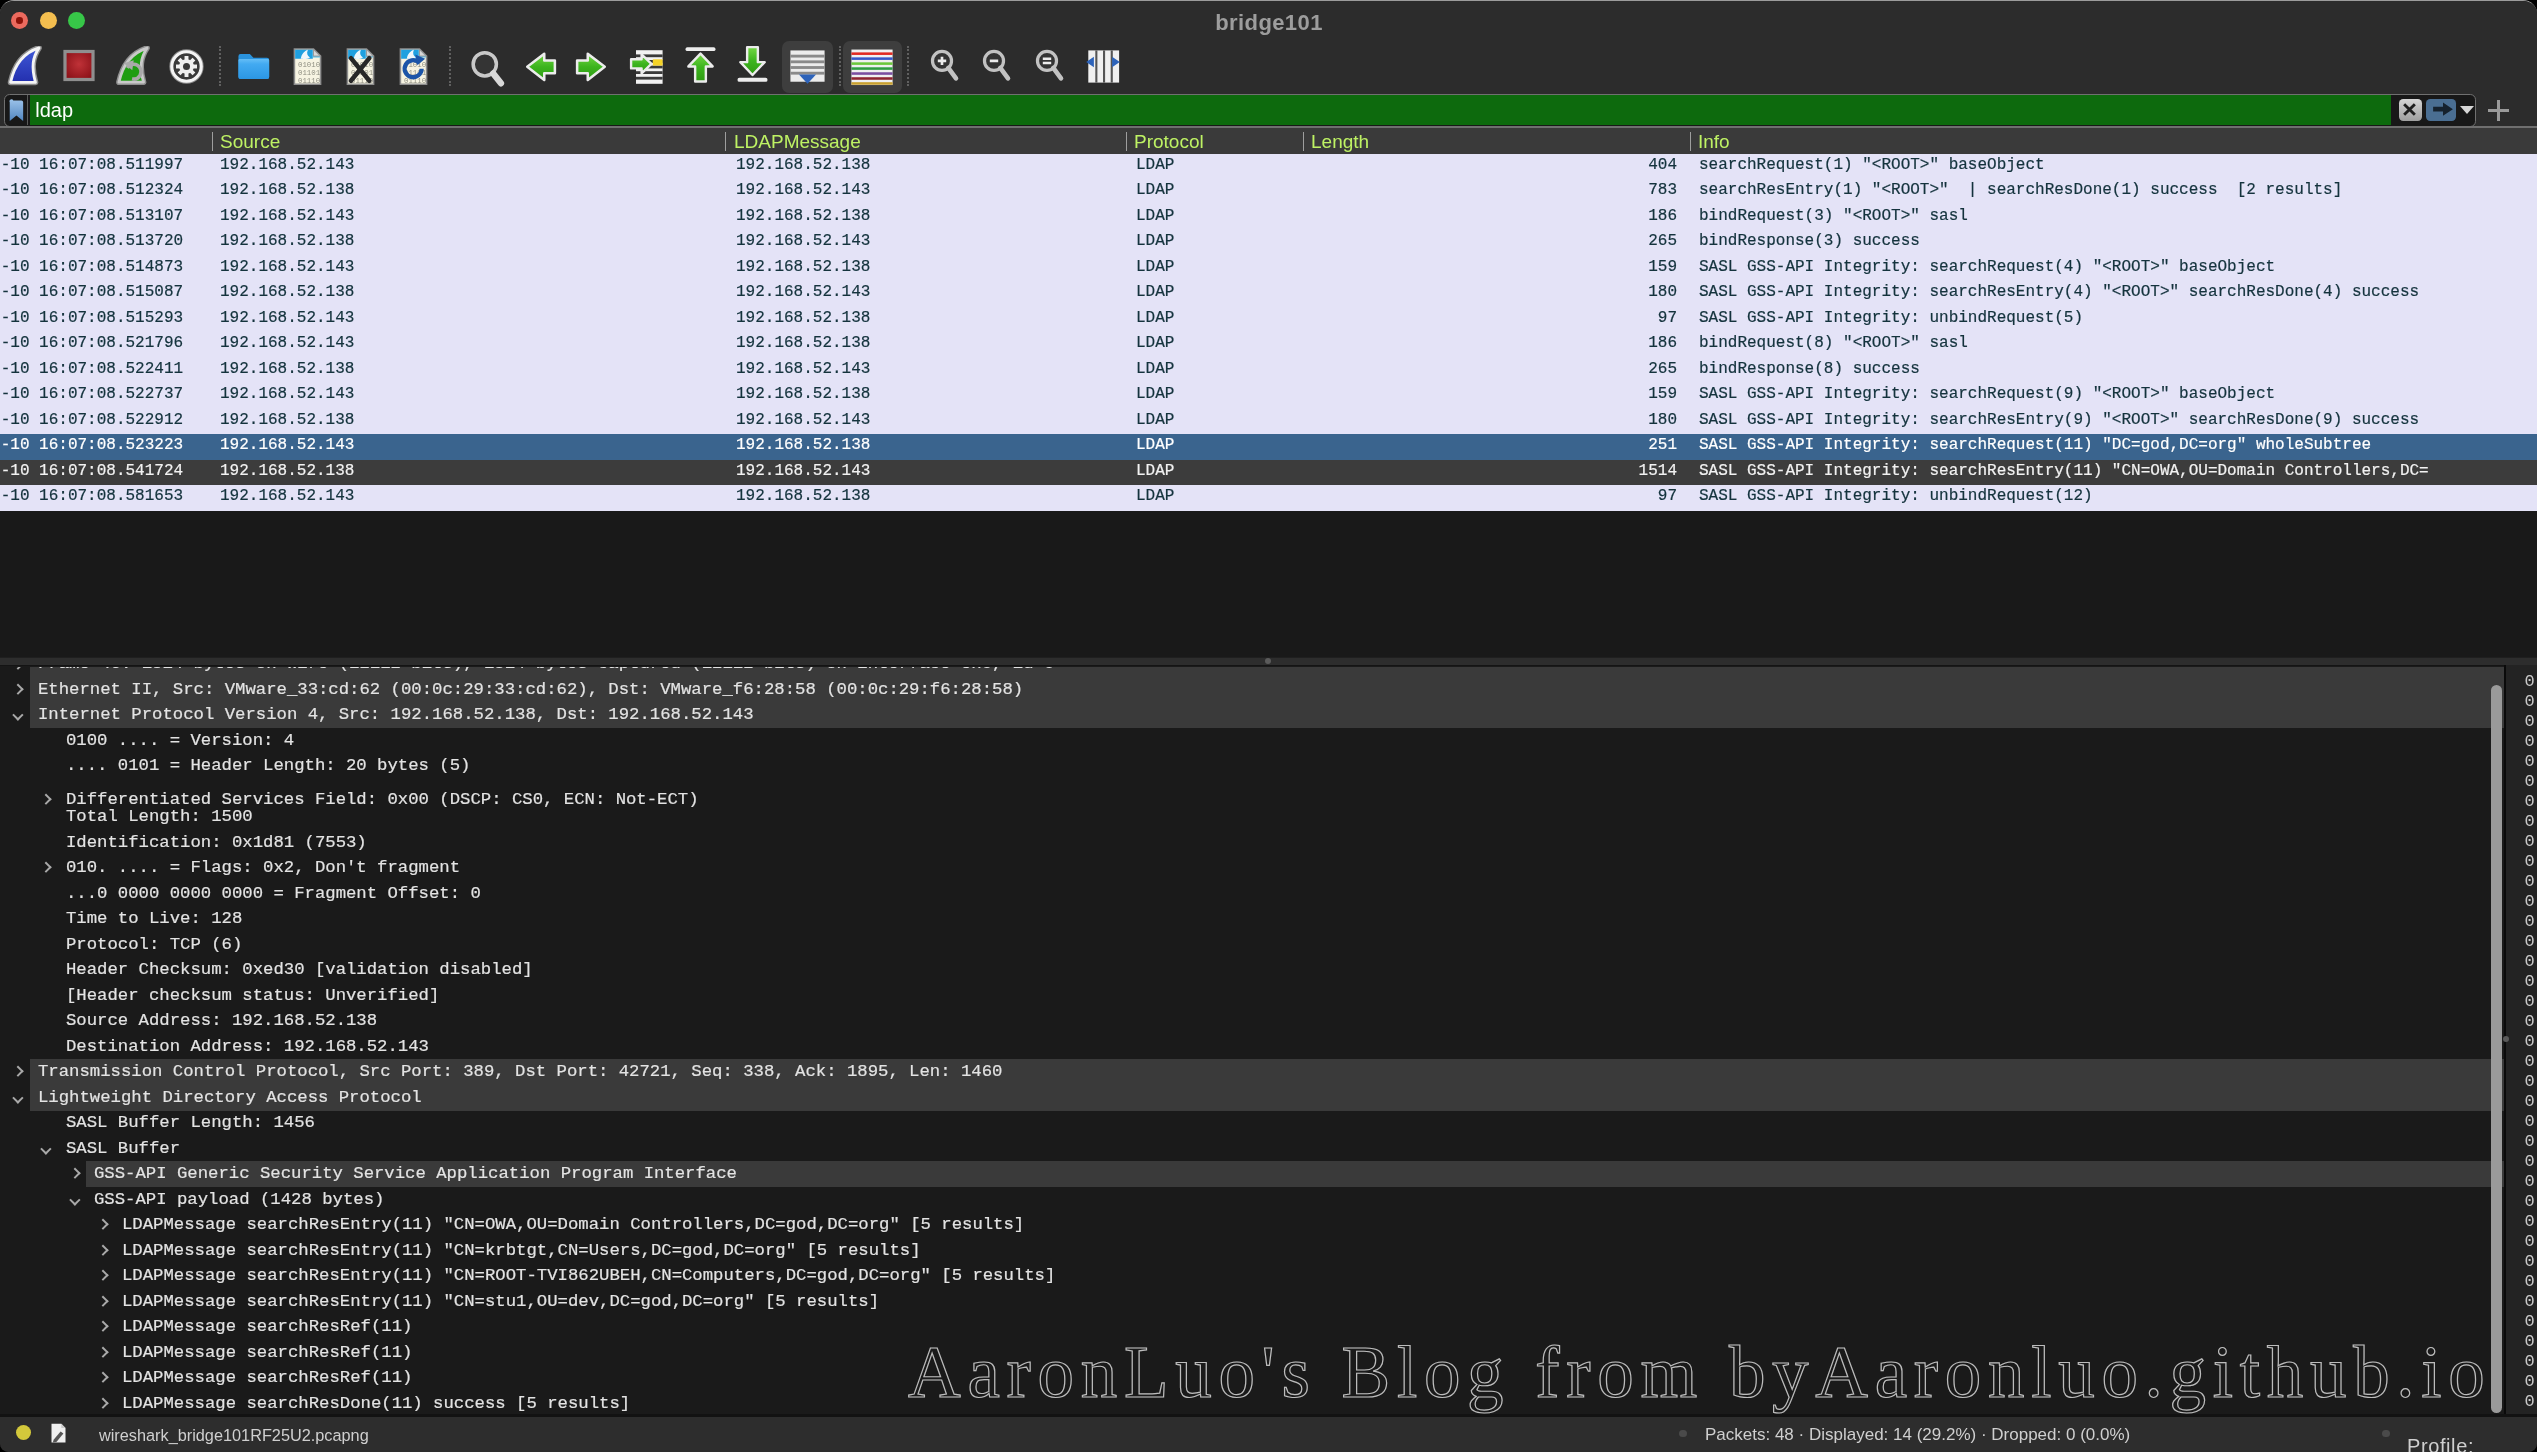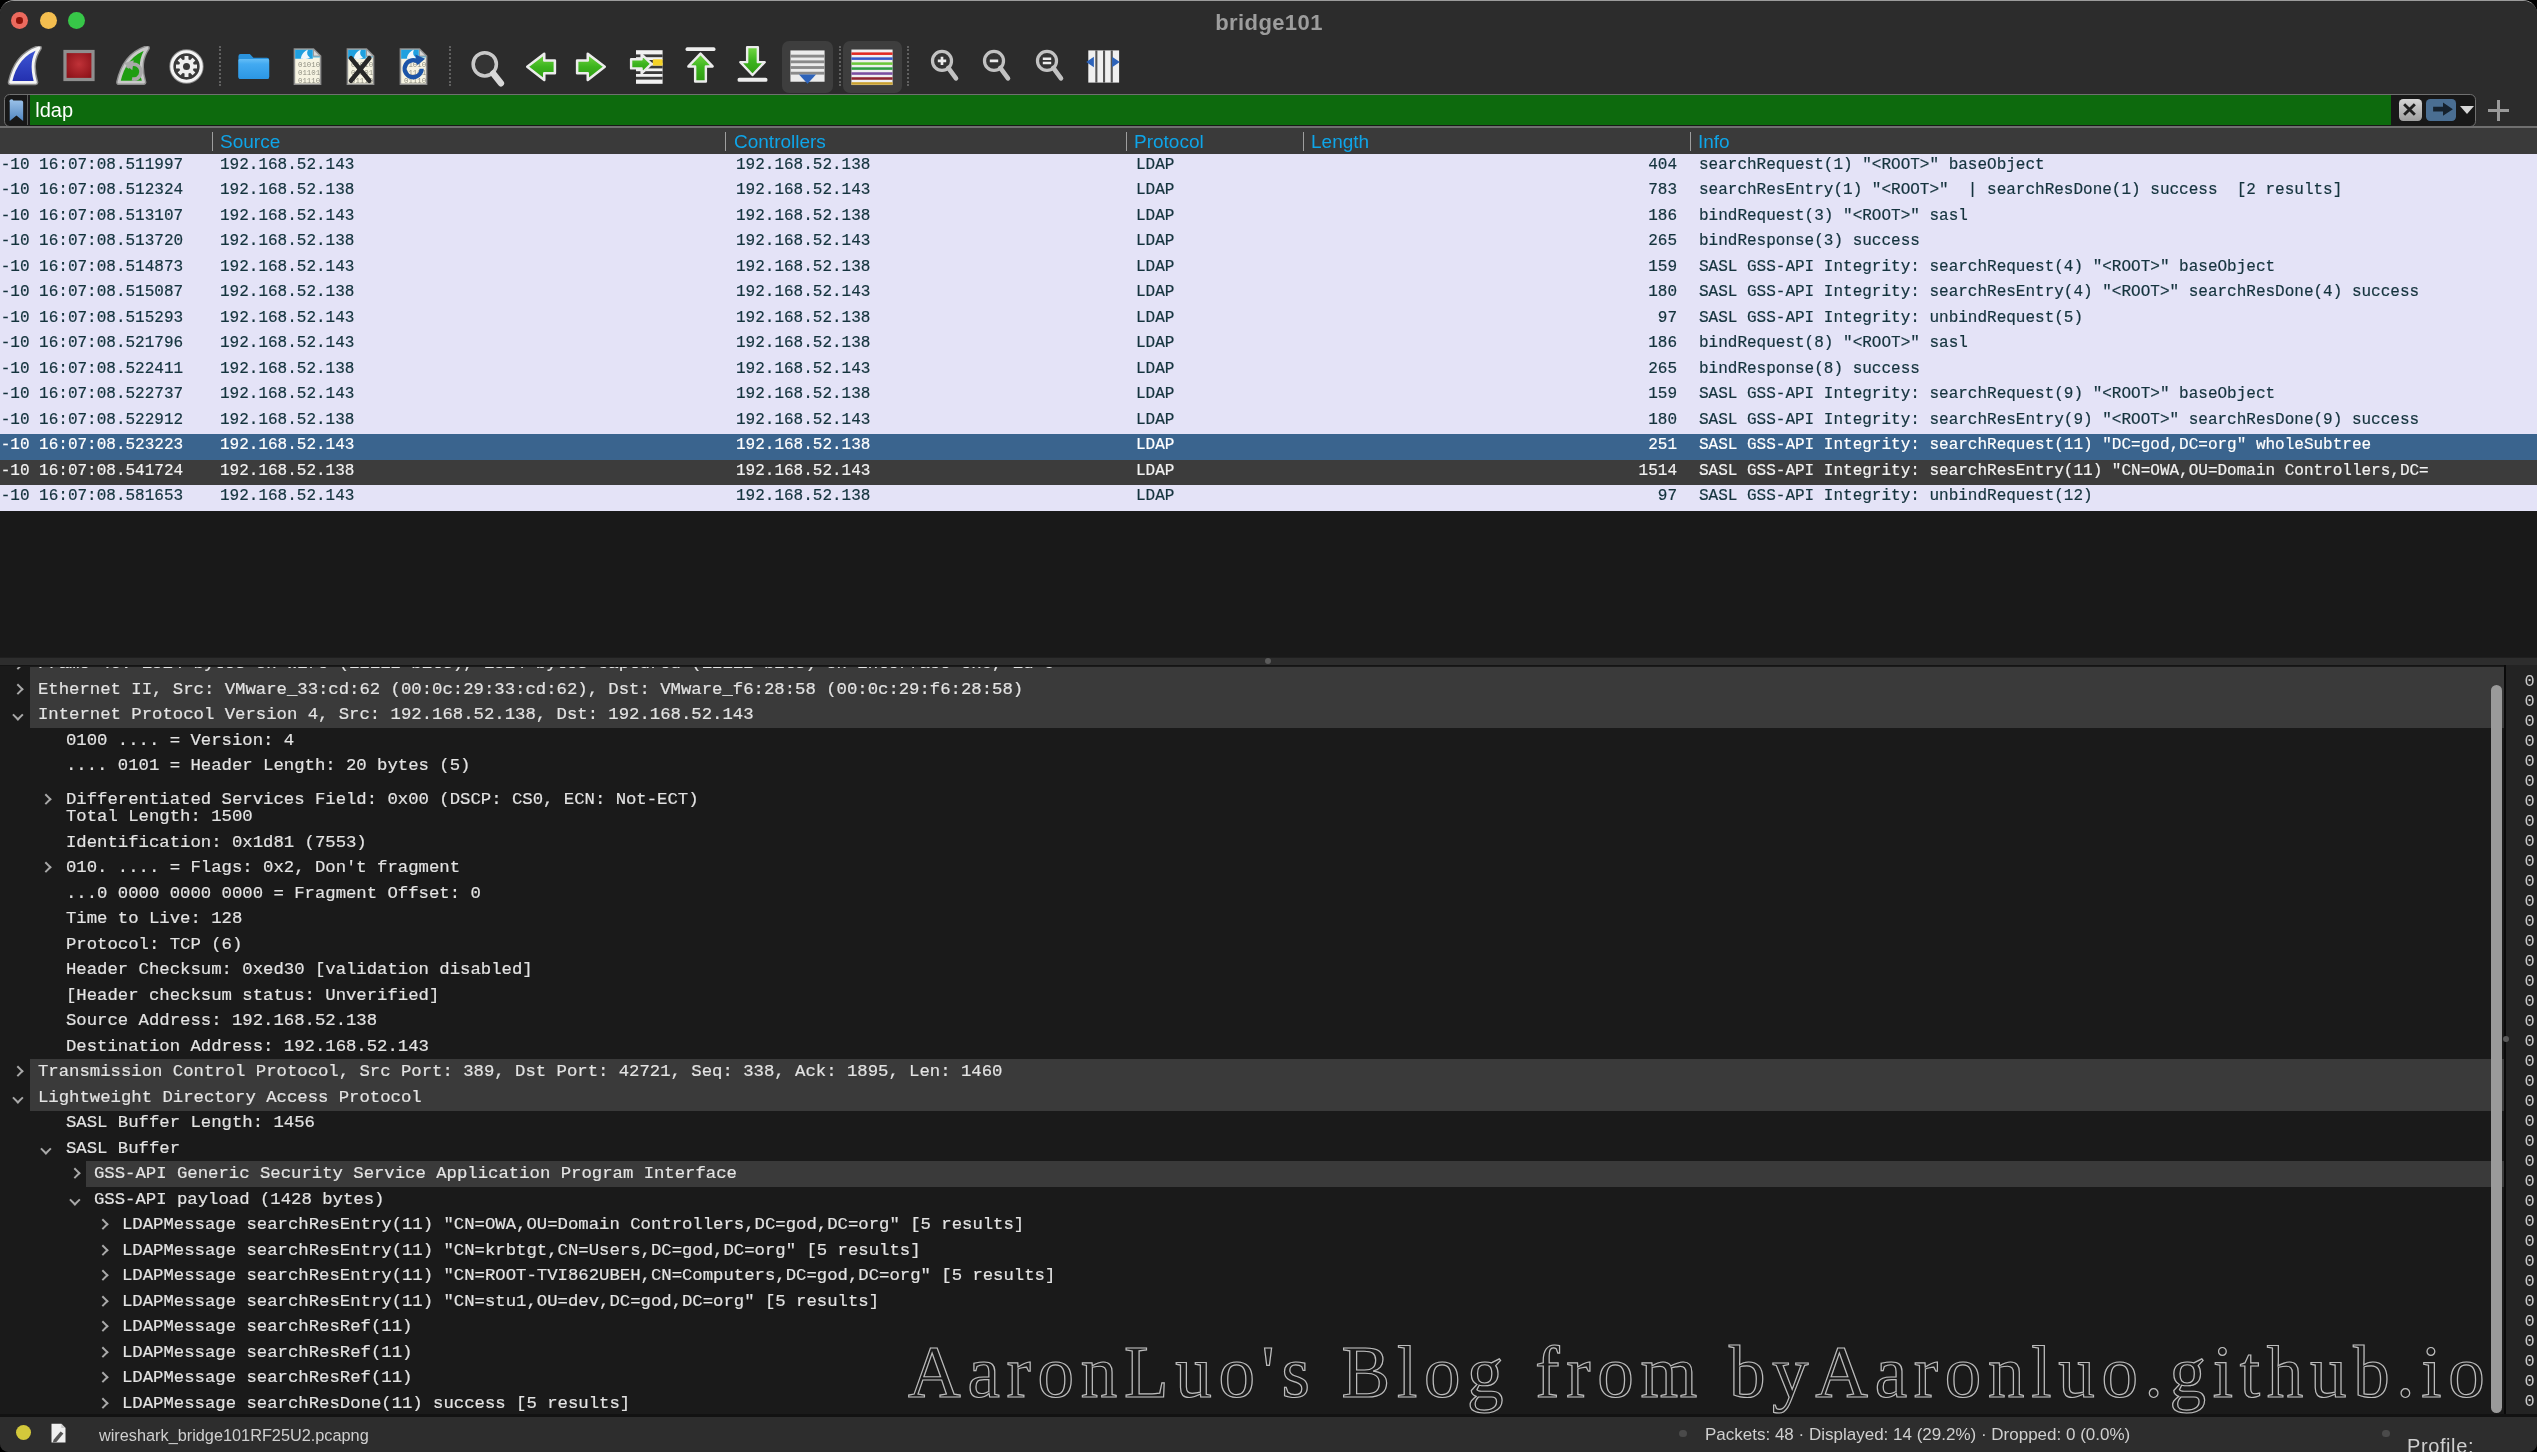--- a/index.html
+++ b/index.html
@@ -15,21 +15,21 @@
 #fbook{position:absolute;left:0;top:0;width:23.4px;height:30px;border-right:1.4px solid #5a5a5a}
 #fgreen{position:absolute;left:25px;top:0;width:2361px;height:30px;background:#0d6a0d;color:#fff;font-size:20px;line-height:30px;padding-left:5.7px}
 #fx{position:absolute;left:2394px;top:3.5px;width:23.4px;height:22.7px;border-radius:4.2px;background:linear-gradient(#d6d6d6,#9e9e9e)}
 #fgo{position:absolute;left:2421px;top:3.5px;width:30px;height:22.7px;border-radius:4.2px;background:#4a6e92}
 #fdrop{position:absolute;left:2455px;top:11.3px;width:0;height:0;border:7px solid transparent;border-top:8.5px solid #d6d6d6}
 #fplus{position:absolute;left:2488px;top:99px;width:21px;height:21px}
 #fplus:before{content:"";position:absolute;left:9.2px;top:0;width:2.8px;height:21px;background:#9a9a9a}
 #fplus:after{content:"";position:absolute;left:0;top:9.2px;width:21px;height:2.8px;background:#9a9a9a}
 
 #fline{position:absolute;left:0;top:125px;width:2538px;height:2.1px;background:#6f6f6f}
-#lhead{position:absolute;left:0;top:127px;width:2538px;height:38px;background:#3a3a3a;color:#0ea5e9;font-size:19px}
+#lhead{position:absolute;left:0;top:127px;width:2538px;height:38px;background:#3a3a3a;color:#bef264;font-size:19px}
 #lhead span{position:absolute;top:2.8px}
 #lhead i{position:absolute;top:4.2px;width:1.4px;height:19px;background:#9e9e9e}
 
 .prow{position:absolute;left:0;width:2538px;height:25.5px;background:#e4e3f7;color:#14333d;
  font-family:"Liberation Mono",monospace;font-size:16px;line-height:22.7px;white-space:pre;overflow:hidden;-webkit-text-stroke:0.2px currentColor}
 .prow span{position:absolute;top:0}
 .prow .ct{left:0.7px} .prow .cs{left:220px} .prow .cd{left:736px} .prow .cp{left:1136px}
 .prow .cl{left:1465px;width:212px;text-align:right} .prow .ci{left:1699px}
 .prow.sel{background:#3a648e;color:#fff}
 .prow.drk{background:#3c3c3c;color:#f2f2f2}
@@ -246,21 +246,21 @@
         </svg>
       </div>
   <div id="fdrop"></div>
  </div>
  <div id="fplus"></div>
  <div id="fline"></div>
  <div id="lhead">
   <i style="left:212px"></i>
       <span style="left:220px">Source</span>
   <i style="left:725px"></i>
-      <span style="left:734px">Controllers</span>
+      <span style="left:734px">LDAPMessage</span>
   <i style="left:1126px"></i>
       <span style="left:1134px">Protocol</span>
   <i style="left:1303px"></i>
       <span style="left:1311px">Length</span>
   <i style="left:1690px"></i>
       <span style="left:1698px">Info</span>
  </div>
 <div class="prow " style="top:153px"><span class="ct">-10 16:07:08.511997</span><span class="cs">192.168.52.143</span><span class="cd">192.168.52.138</span><span class="cp">LDAP</span><span class="cl">404</span><span class="ci">searchRequest(1) "&lt;ROOT&gt;" baseObject</span></div>
 <div class="prow " style="top:178px"><span class="ct">-10 16:07:08.512324</span><span class="cs">192.168.52.138</span><span class="cd">192.168.52.143</span><span class="cp">LDAP</span><span class="cl">783</span><span class="ci">searchResEntry(1) "&lt;ROOT&gt;"  | searchResDone(1) success  [2 results]</span></div>
 <div class="prow " style="top:204px"><span class="ct">-10 16:07:08.513107</span><span class="cs">192.168.52.143</span><span class="cd">192.168.52.138</span><span class="cp">LDAP</span><span class="cl">186</span><span class="ci">bindRequest(3) "&lt;ROOT&gt;" sasl</span></div>

